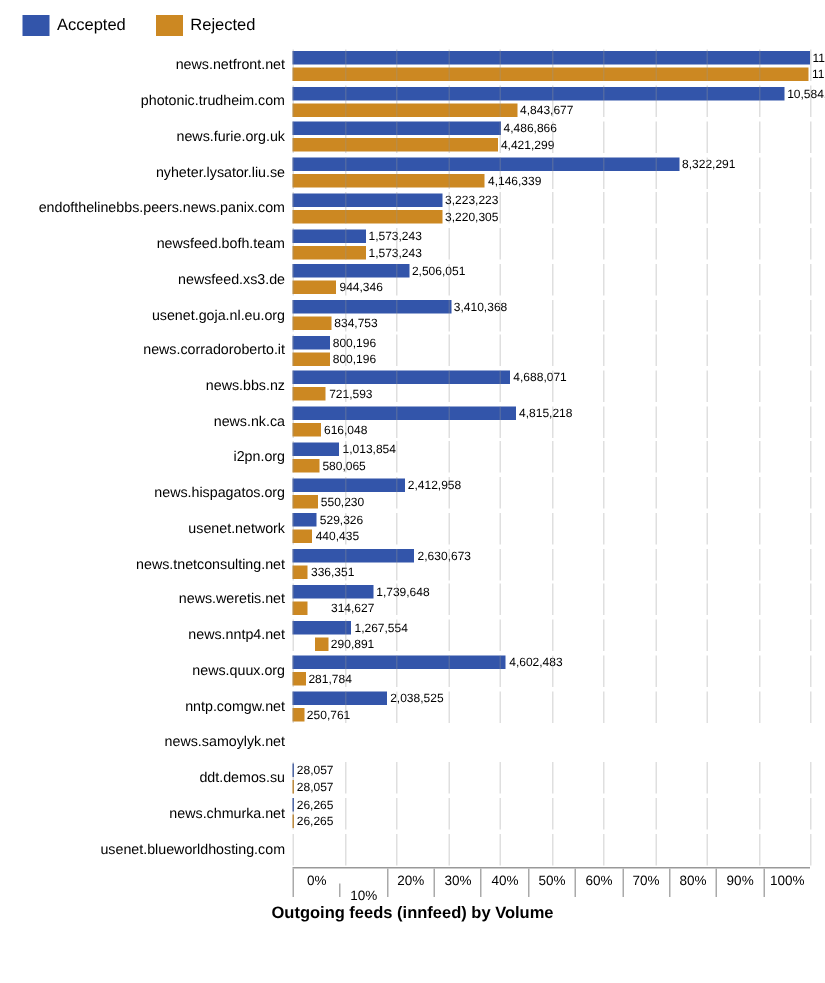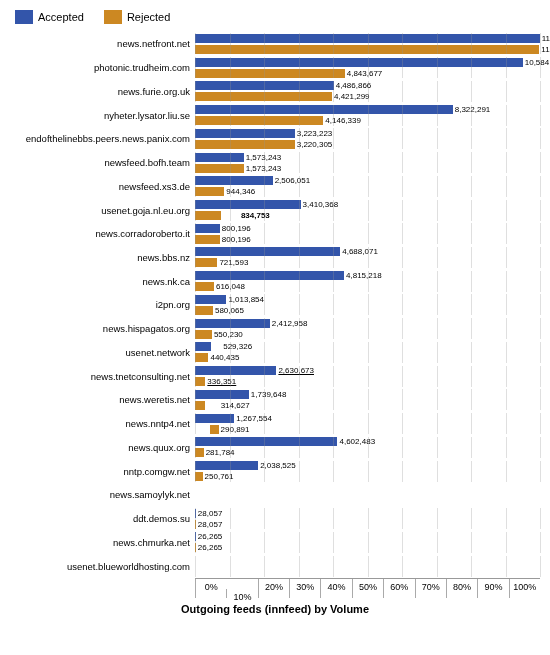--- a/index.html
+++ b/index.html
@@ -286,21 +286,21 @@
             <div style="position: absolute; top: 0px; bottom: 0px; left: 80%; width: 1px; background: rgba(150, 150, 150, 0.3);"></div>
             <div style="position: absolute; top: 0px; bottom: 0px; left: 90%; width: 1px; background: rgba(150, 150, 150, 0.3);"></div>
             <div style="position: absolute; top: 0px; bottom: 0px; left: 100%; width: 1px; background: rgba(150, 150, 150, 0.3);"></div>
           </div>
           <div style="display: flex; align-items: center; height: 10px;">
             <div style="height: 9px; background: rgb(51, 85, 170); width: 30.6%; flex-shrink: 0;"></div>
             <span style="font-size: 8px; margin-left: 2px; white-space: nowrap; color: rgb(0, 0, 0);">3,410,368</span>
           </div>
           <div style="display: flex; align-items: center; height: 10px;">
             <div style="height: 9px; background: rgb(204, 136, 34); width: 7.5%; flex-shrink: 0;"></div>
-            <span style="font-size: 8px; margin-left: 20px; white-space: nowrap; color: rgb(0, 0, 0); font-weight: bold;">834,753</span>
+            <span style="font-size: 8px; margin-left: 2px; white-space: nowrap; color: rgb(0, 0, 0);">834,753</span>
           </div>
         </div>
       </div>
       <div class="row">
         <div class="row-label">news.corradoroberto.it</div>
         <div class="bars-wrapper" style="flex: 1 1 0%; display: flex; flex-direction: column; justify-content: center; gap: 1px; position: relative;">
           <div style="position: absolute; inset: 0px; pointer-events: none;">
             <div style="position: absolute; top: 0px; bottom: 0px; left: 0%; width: 1px; background: rgba(150, 150, 150, 0.3);"></div>
             <div style="position: absolute; top: 0px; bottom: 0px; left: 10%; width: 1px; background: rgba(150, 150, 150, 0.3);"></div>
             <div style="position: absolute; top: 0px; bottom: 0px; left: 20%; width: 1px; background: rgba(150, 150, 150, 0.3);"></div>
@@ -438,31 +438,31 @@
             <div style="position: absolute; top: 0px; bottom: 0px; left: 40%; width: 1px; background: rgba(150, 150, 150, 0.3);"></div>
             <div style="position: absolute; top: 0px; bottom: 0px; left: 50%; width: 1px; background: rgba(150, 150, 150, 0.3);"></div>
             <div style="position: absolute; top: 0px; bottom: 0px; left: 60%; width: 1px; background: rgba(150, 150, 150, 0.3);"></div>
             <div style="position: absolute; top: 0px; bottom: 0px; left: 70%; width: 1px; background: rgba(150, 150, 150, 0.3);"></div>
             <div style="position: absolute; top: 0px; bottom: 0px; left: 80%; width: 1px; background: rgba(150, 150, 150, 0.3);"></div>
             <div style="position: absolute; top: 0px; bottom: 0px; left: 90%; width: 1px; background: rgba(150, 150, 150, 0.3);"></div>
             <div style="position: absolute; top: 0px; bottom: 0px; left: 100%; width: 1px; background: rgba(150, 150, 150, 0.3);"></div>
           </div>
           <div style="display: flex; align-items: center; height: 10px;">
             <div style="height: 9px; background: rgb(51, 85, 170); width: 4.7%; flex-shrink: 0;"></div>
-            <span style="font-size: 8px; margin-left: 12px; white-space: nowrap; color: rgb(0, 0, 0);">529,326</span>
+            <span style="font-size: 8px; margin-left: 2px; white-space: nowrap; color: rgb(0, 0, 0);">529,326</span>
           </div>
           <div style="display: flex; align-items: center; height: 10px;">
             <div style="height: 9px; background: rgb(204, 136, 34); width: 3.9%; flex-shrink: 0;"></div>
             <span style="font-size: 8px; margin-left: 2px; white-space: nowrap; color: rgb(0, 0, 0);">440,435</span>
           </div>
         </div>
       </div>
       <div class="row">
         <div class="row-label">news.tnetconsulting.net</div>
-        <div class="bars-wrapper" style="flex: 1 1 0%; display: flex; flex-direction: column; justify-content: center; gap: 1px; position: relative; text-decoration: underline;">
+        <div class="bars-wrapper" style="flex: 1 1 0%; display: flex; flex-direction: column; justify-content: center; gap: 1px; position: relative;">
           <div style="position: absolute; inset: 0px; pointer-events: none;">
             <div style="position: absolute; top: 0px; bottom: 0px; left: 0%; width: 1px; background: rgba(150, 150, 150, 0.3);"></div>
             <div style="position: absolute; top: 0px; bottom: 0px; left: 10%; width: 1px; background: rgba(150, 150, 150, 0.3);"></div>
             <div style="position: absolute; top: 0px; bottom: 0px; left: 20%; width: 1px; background: rgba(150, 150, 150, 0.3);"></div>
             <div style="position: absolute; top: 0px; bottom: 0px; left: 30%; width: 1px; background: rgba(150, 150, 150, 0.3);"></div>
             <div style="position: absolute; top: 0px; bottom: 0px; left: 40%; width: 1px; background: rgba(150, 150, 150, 0.3);"></div>
             <div style="position: absolute; top: 0px; bottom: 0px; left: 50%; width: 1px; background: rgba(150, 150, 150, 0.3);"></div>
             <div style="position: absolute; top: 0px; bottom: 0px; left: 60%; width: 1px; background: rgba(150, 150, 150, 0.3);"></div>
             <div style="position: absolute; top: 0px; bottom: 0px; left: 70%; width: 1px; background: rgba(150, 150, 150, 0.3);"></div>
             <div style="position: absolute; top: 0px; bottom: 0px; left: 80%; width: 1px; background: rgba(150, 150, 150, 0.3);"></div>

